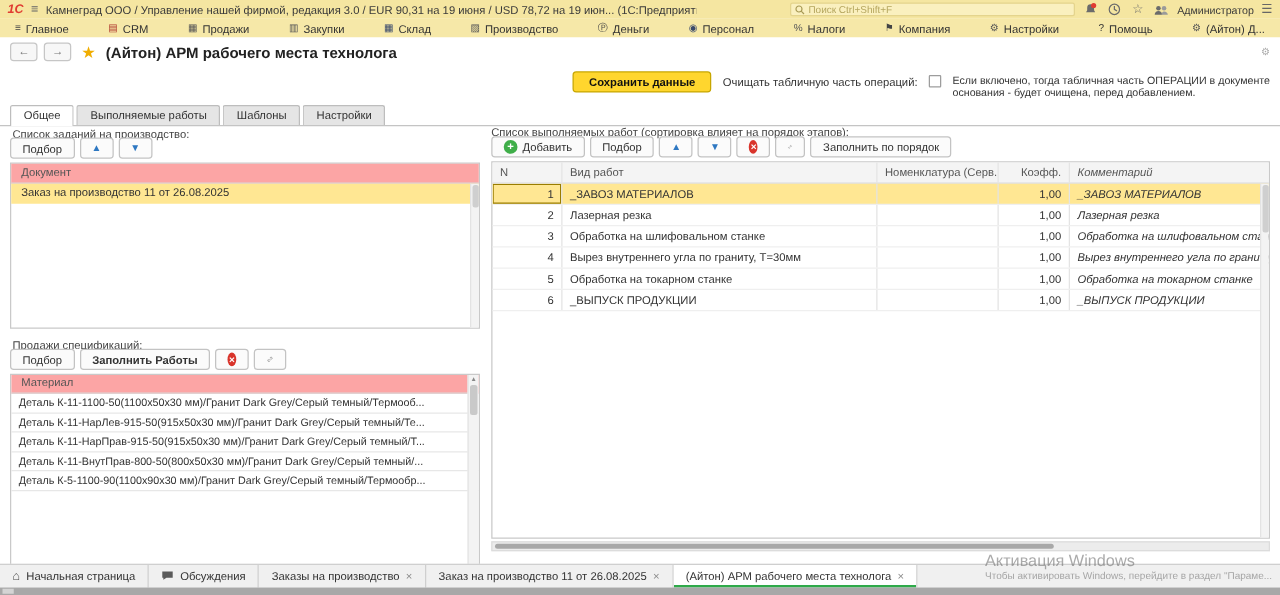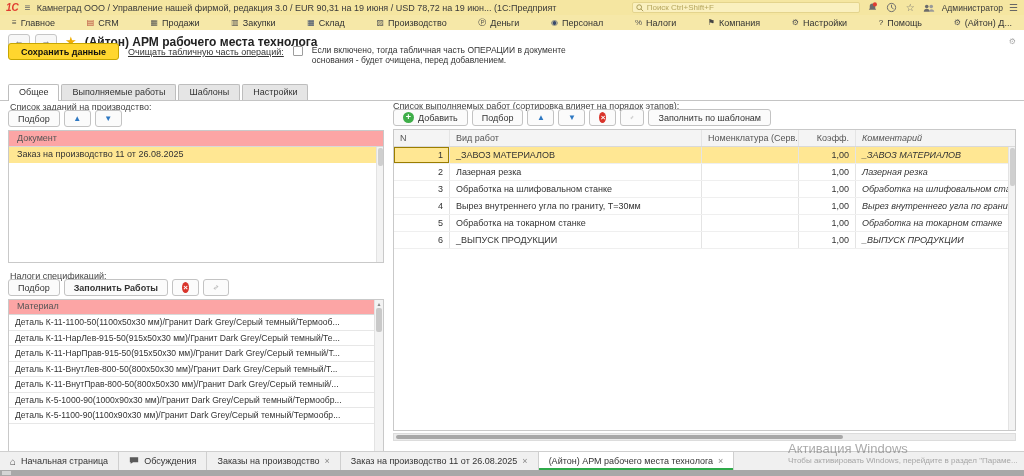--- a/index.html
+++ b/index.html
@@ -27,25 +27,25 @@
   
   .navrow{position:absolute;left:0;top:30px;width:100%;height:23px;background:#fff;
           display:flex;align-items:center;padding:0 8px;gap:5px;}
   .navbtn{width:22px;height:15px;border:1px solid #c6c6c6;border-radius:3px;background:#f7f7f7;
           color:#777;font-size:9px;line-height:13px;text-align:center;padding:0;}
   .star{color:#f0ad00;font-size:13px;margin:0 3px;}
   .page-title{font-size:12px;font-weight:bold;color:#222;white-space:nowrap;}
   .corner-glyph{margin-left:auto;color:#aaa;font-size:8px;}
 
   
-  .actionrow{position:absolute;left:0;top:41px;width:100%;height:30px;display:flex;align-items:flex-start;
-             padding:2px 8px;gap:9px;}
+  .actionrow{position:absolute;left:0;top:55px;width:100%;height:30px;display:flex;align-items:flex-start;
+             padding:2px 8px;gap:9px;justify-content:flex-end;}
   .save-btn{height:17px;background:#ffd62e;border:1px solid #c7a600;border-radius:3px;
             font-weight:bold;font-size:9px;padding:0 12px;color:#111;}
-  .clear-label{margin-top:4px;color:#333;text-decoration:underline;}
+  .clear-label{margin-top:4px;color:#333;}
   .checkbox{width:10px;height:10px;border:1px solid #9d9d9d;border-radius:1px;background:#fff;margin-top:3px;}
   .hint{font-size:8.5px;line-height:10px;color:#333;margin-top:2px;}
 
   
   .tabstrip{position:absolute;left:0;top:84px;width:100%;height:17px;padding-left:8px;
             display:flex;gap:2px;border-bottom:1px solid #c4c4c4;}
   .tab{padding:2px 10px 0;font-size:9px;background:#e5e5e5;border:1px solid #bdbdbd;border-bottom:none;
        border-radius:2px 2px 0 0;color:#333;white-space:nowrap;}
   .tab.active{background:#fff;position:relative;z-index:2;margin-bottom:-1px;height:17px;}
 
@@ -251,21 +251,21 @@
     <div class="tbl-head">Документ</div>
     <div>
 
     <div class="doc-row selected">Заказ на производство 11 от 26.08.2025</div>
       </div>
     <div class="vsb">
         <div class="thumb" style="height:18px;"></div>
       </div>
   </div>
 
-  <div class="sec-label" style="left:10px;top:271px;">Налоги спецификаций:</div>
+  <div class="sec-label" style="left:10px;top:271px;">Продажи спецификаций:</div>
   <div style="position:absolute;left:8px;top:279px;display:flex;gap:4px;">
     <button class="btn">Подбор</button>
     <button class="btn bold">Заполнить Работы</button>
     <button class="btn" style="width:27px;justify-content:center;">
         <span class="circle-red">×</span>
       </button>
     <button class="btn" style="width:26px;justify-content:center;">
       <svg width="11" height="11" viewBox="0 0 16 16">
           <path d="M6 10l4-4" stroke="#777" stroke-width="1.3" fill="none"></path>
           <path d="M5.2 7.6 3.8 9a2.3 2.3 0 0 0 3.2 3.2l1.4-1.4M10.8 8.4 12.2 7A2.3 2.3 0 0 0 9 3.8L7.6 5.2" stroke="#777" stroke-width="1.3" fill="none"></path>
@@ -273,23 +273,21 @@
     </button>
   </div>
 
   <div id="mat-table">
     <div class="tbl-head" style="height:15px;padding-top:1px;">Материал</div>
     <div>
 
         <div class="mat-row">Деталь К-11-1100-50(1100x50x30 мм)/Гранит Dark Grey/Серый темный/Термооб...</div>
         <div class="mat-row">Деталь К-11-НарЛев-915-50(915x50x30 мм)/Гранит Dark Grey/Серый темный/Те...</div>
         <div class="mat-row">Деталь К-11-НарПрав-915-50(915x50x30 мм)/Гранит Dark Grey/Серый темный/Т...</div>
-        <div class="mat-row">Деталь К-11-ВнутЛев-800-50(800x50x30 мм)/Гранит Dark Grey/Серый темный/Т...</div>
         <div class="mat-row">Деталь К-11-ВнутПрав-800-50(800x50x30 мм)/Гранит Dark Grey/Серый темный/...</div>
-        <div class="mat-row">Деталь К-5-1000-90(1000x90x30 мм)/Гранит Dark Grey/Серый темный/Термообр...</div>
         <div class="mat-row">Деталь К-5-1100-90(1100x90x30 мм)/Гранит Dark Grey/Серый темный/Термообр...</div>
       </div>
     <div class="vsb2">
       <span>▴</span>
       <div class="thumb"></div>
       <span style="margin-top:auto;">▾</span>
     </div>
   </div>
 
   <div class="sec-label" style="left:393px;top:101px;">Список выполняемых работ (сортировка влияет на порядок этапов):</div>
@@ -307,21 +305,21 @@
       </button>
     <button class="btn" style="width:27px;justify-content:center;">
         <span class="circle-red">×</span>
       </button>
     <button class="btn" style="width:24px;justify-content:center;">
       <svg width="11" height="11" viewBox="0 0 16 16">
           <path d="M6 10l4-4" stroke="#777" stroke-width="1.3" fill="none"></path>
           <path d="M5.2 7.6 3.8 9a2.3 2.3 0 0 0 3.2 3.2l1.4-1.4M10.8 8.4 12.2 7A2.3 2.3 0 0 0 9 3.8L7.6 5.2" stroke="#777" stroke-width="1.3" fill="none"></path>
         </svg>
     </button>
-    <button class="btn">Заполнить по шаблонам</button>
+    <button class="btn">Заполнить по порядок</button>
   </div>
 
   <div id="work-table">
     <div class="w-head">
       <span class="c c-n">N</span>
       <span class="c c-work">Вид работ</span>
       <span class="c c-nom">Номенклатура (Серв...</span>
       <span class="c c-coeff">Коэфф.</span>
       <span class="c c-comment">Комментарий</span>
     </div>

